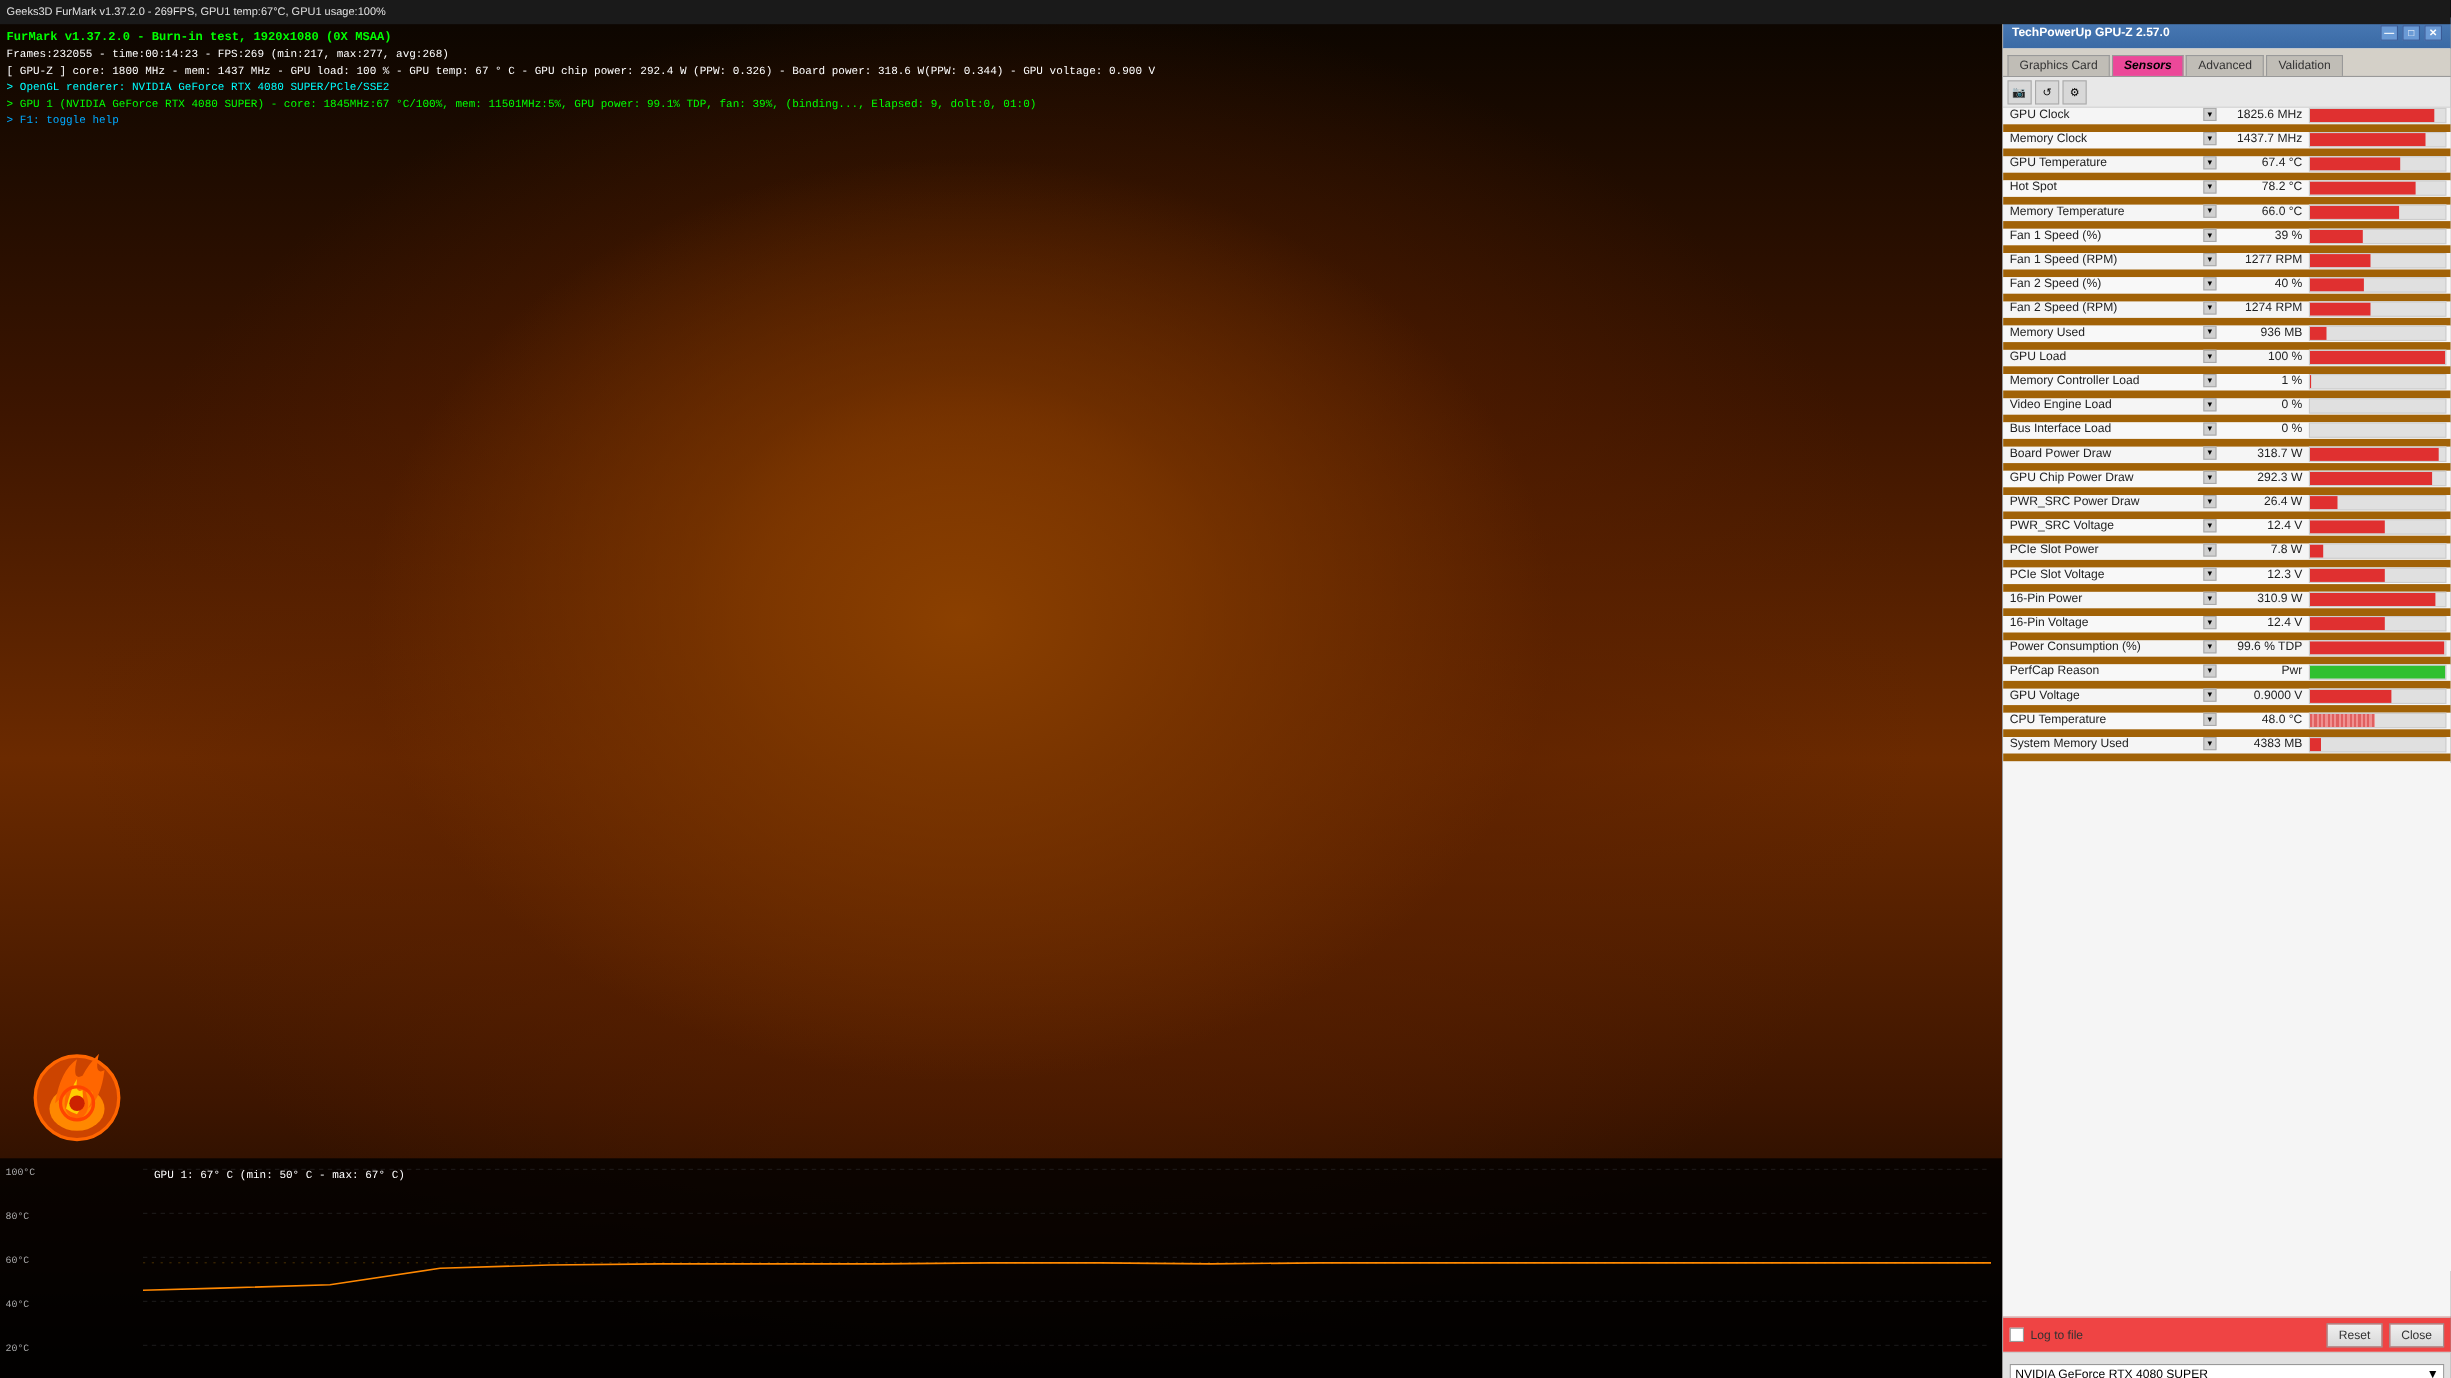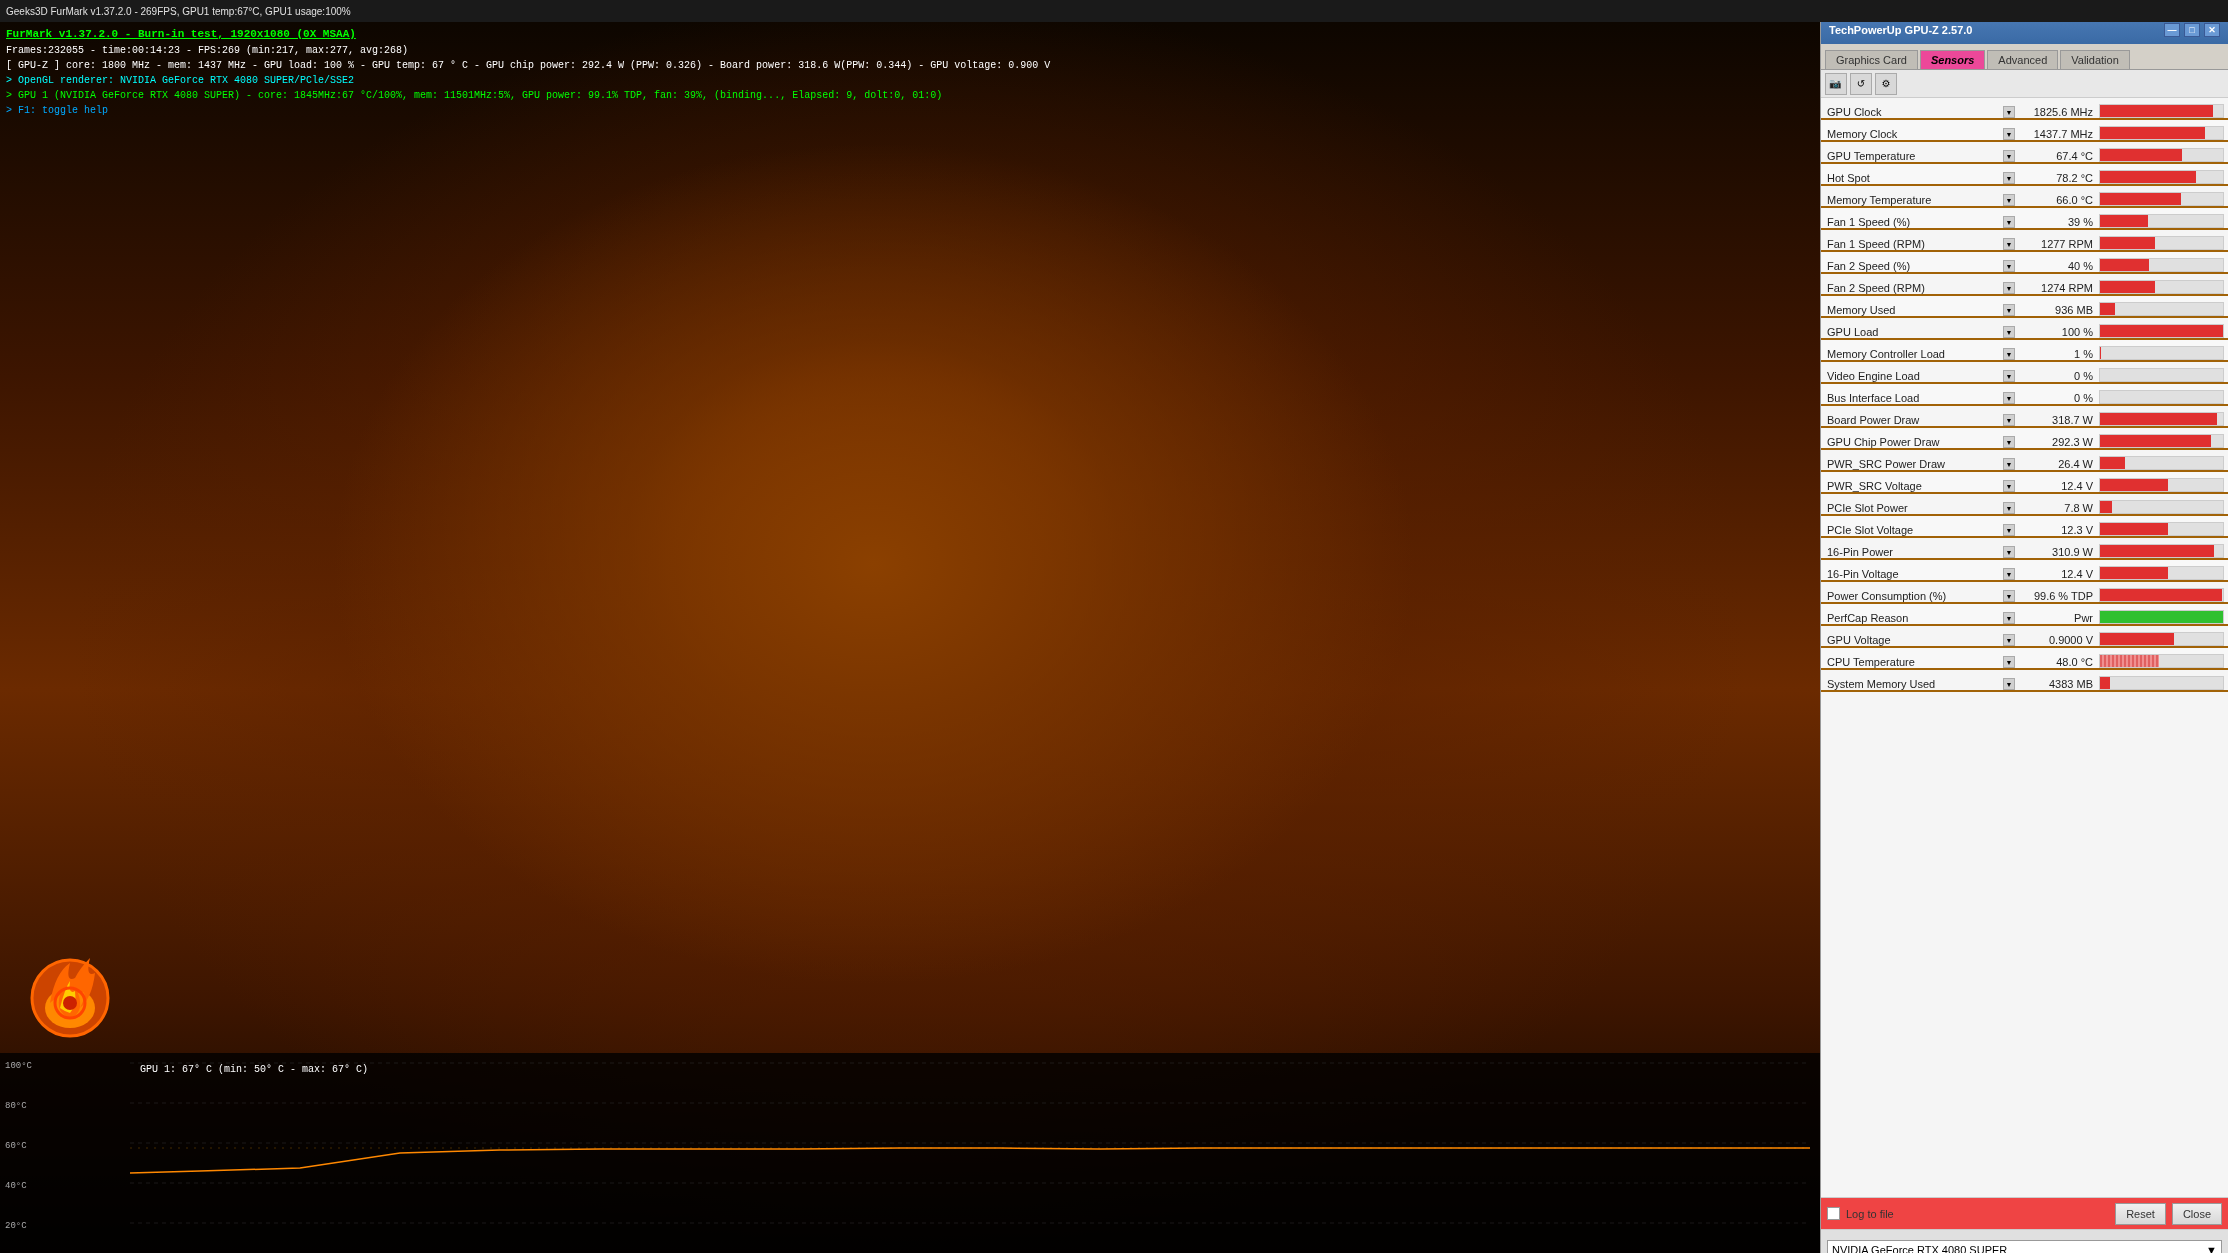--- a/index.html
+++ b/index.html
@@ -53,21 +53,21 @@
     #info-overlay {
       position: absolute;
       top: 22px; left: 0;
       z-index: 10;
       padding: 4px 6px;
       color: #fff;
       font-size: 10px;
       line-height: 1.5;
       font-family: 'Courier New', monospace;
     }
-    #info-overlay .line1 { color: #00ff00; font-size: 11px; font-weight: bold; text-decoration: underline; }
+    #info-overlay .line1 { color: #00ff00; font-size: 11px; font-weight: bold; }
     #info-overlay .line2 { color: #ffffff; }
     #info-overlay .line3 { color: #ffffff; }
     #info-overlay .line4 { color: #00ffff; }
     #info-overlay .line5 { color: #00ff00; }
     #info-overlay .line6 { color: #00aaff; }
 
     
     #temp-chart {
       position: absolute;
       bottom: 0; left: 0;
@@ -182,23 +182,23 @@
     }
 
     #sensors-grid {
       flex: 1;
       overflow-y: auto;
       background: #f5f5f5;
     }
 
     .sensor-row {
       display: flex;
-      align-items: flex-end;
+      align-items: flex-start;
       height: 22px;
-      border-bottom: 2px solid #a16207;
+      border-bottom: 7px solid #a16207;
       padding: 0 2px;
     }
     .sensor-row:nth-child(even) { background: #f8f8f8; }
 
     .sensor-name {
       width: 180px;
       padding: 0 4px;
       font-size: 11px;
       color: #222;
       white-space: nowrap;

